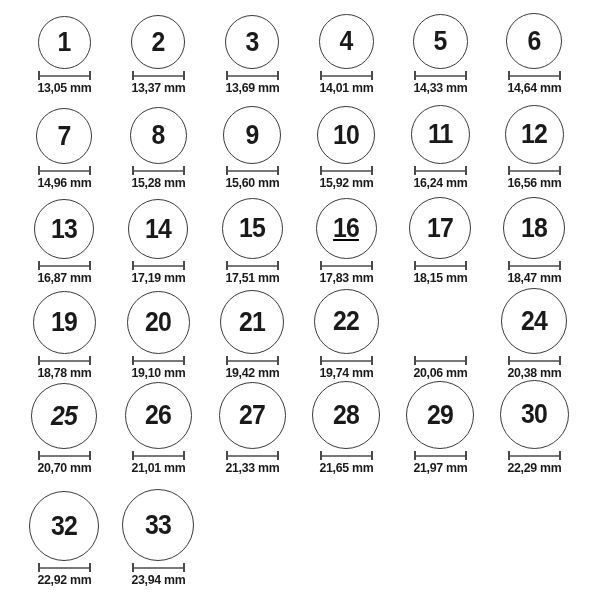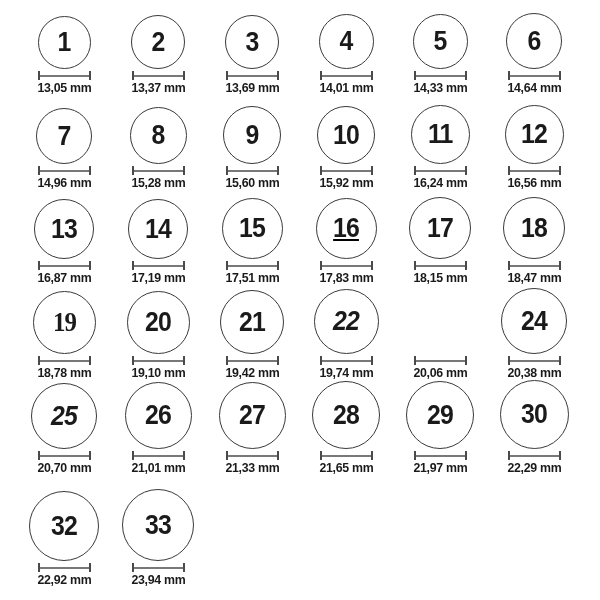--- a/index.html
+++ b/index.html
@@ -288,21 +288,21 @@
     </div>
     <div class="dim-line">
       <span class="dim-tick"></span>
       <span class="dim-bar"></span>
       <span class="dim-tick"></span>
     </div>
     <div class="dim-label">18,47 mm</div>
   </div>
 
   <div class="ring-cell">
-    <div class="ring-circle" style="width: 63px; height: 63px; font-family: Liberation Serif, serif;">
+    <div class="ring-circle" style="width: 63px; height: 63px;">
       <span class="ring-number">19</span>
     </div>
     <div class="dim-line">
       <span class="dim-tick"></span>
       <span class="dim-bar"></span>
       <span class="dim-tick"></span>
     </div>
     <div class="dim-label">18,78 mm</div>
   </div>
 
@@ -324,21 +324,21 @@
     </div>
     <div class="dim-line">
       <span class="dim-tick"></span>
       <span class="dim-bar"></span>
       <span class="dim-tick"></span>
     </div>
     <div class="dim-label">19,42 mm</div>
   </div>
 
   <div class="ring-cell">
-    <div class="ring-circle" style="width: 65px; height: 65px; font-style: italic;">
+    <div class="ring-circle" style="width: 65px; height: 65px;">
       <span class="ring-number">22</span>
     </div>
     <div class="dim-line">
       <span class="dim-tick"></span>
       <span class="dim-bar"></span>
       <span class="dim-tick"></span>
     </div>
     <div class="dim-label">19,74 mm</div>
   </div>
 

